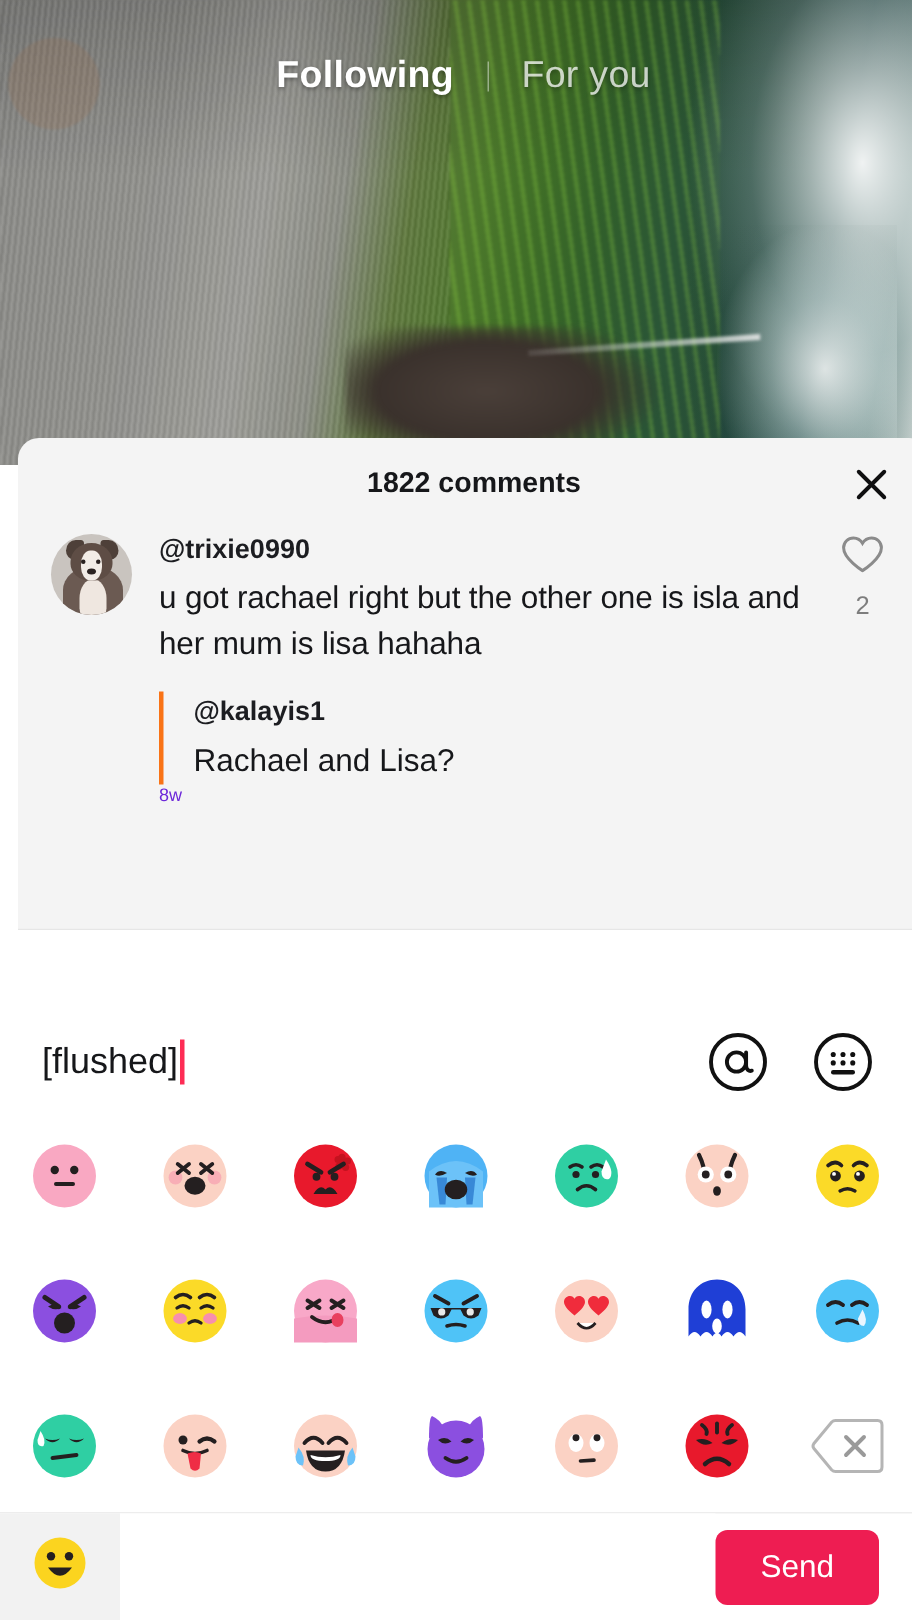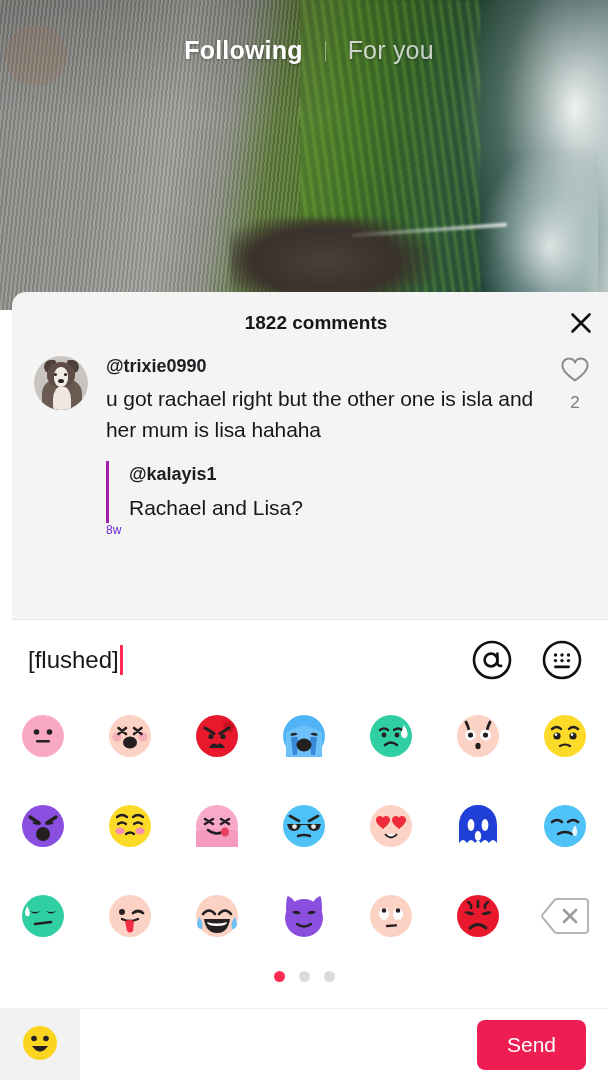--- a/index.html
+++ b/index.html
@@ -133,40 +133,41 @@
   }
 
   .c-body { flex: 1 1 auto; padding-left: 18px; padding-right: 6px; }
   .c-user { font-size: 18px; font-weight: bold; color: #1c1d21; line-height: 24px; }
   .c-text {
     font-size: 21px; color: #16171a; line-height: 31px; margin-top: 5px;
     letter-spacing: -.1px;
   }
   .quote {
     margin-top: 16px; padding-left: 20px;
-    border-left: 3px solid #a21caf;
+    border-left: 3px solid #f97316;
   }
   .q-user { font-size: 18px; font-weight: bold; color: #1c1d21; line-height: 26px; }
   .q-text { font-size: 21px; color: #16171a; line-height: 30px; margin-top: 6px; }
   .c-time { font-size: 12px; color: #6d28d9; }
 
   .like-col {
     flex: 0 0 auto; width: 54px; display: flex; flex-direction: column;
     align-items: center; padding-top: 2px; cursor: pointer;
   }
   .like-count { font-size: 17px; color: #7d7d7d; margin-top: 6px; }
 
   
   .kb {
     position: absolute; left: 0; top: 621px; width: 608px; height: 385px;
     background: #fff;
   }
   .kb-input-row {
     height: 78px; display: flex; align-items: center;
     padding: 0 24px 0 28px;
+    margin-top: 48px;
   }
   .kb-value {
     flex: 1 1 auto; font-size: 24px; color: #16171a;
     display: flex; align-items: center;
   }
   .caret {
     display: inline-block; width: 3px; height: 30px;
     background: #fe2c55; margin-left: 1px;
   }
   .kb-actions { display: flex; align-items: center; gap: 26px; }

